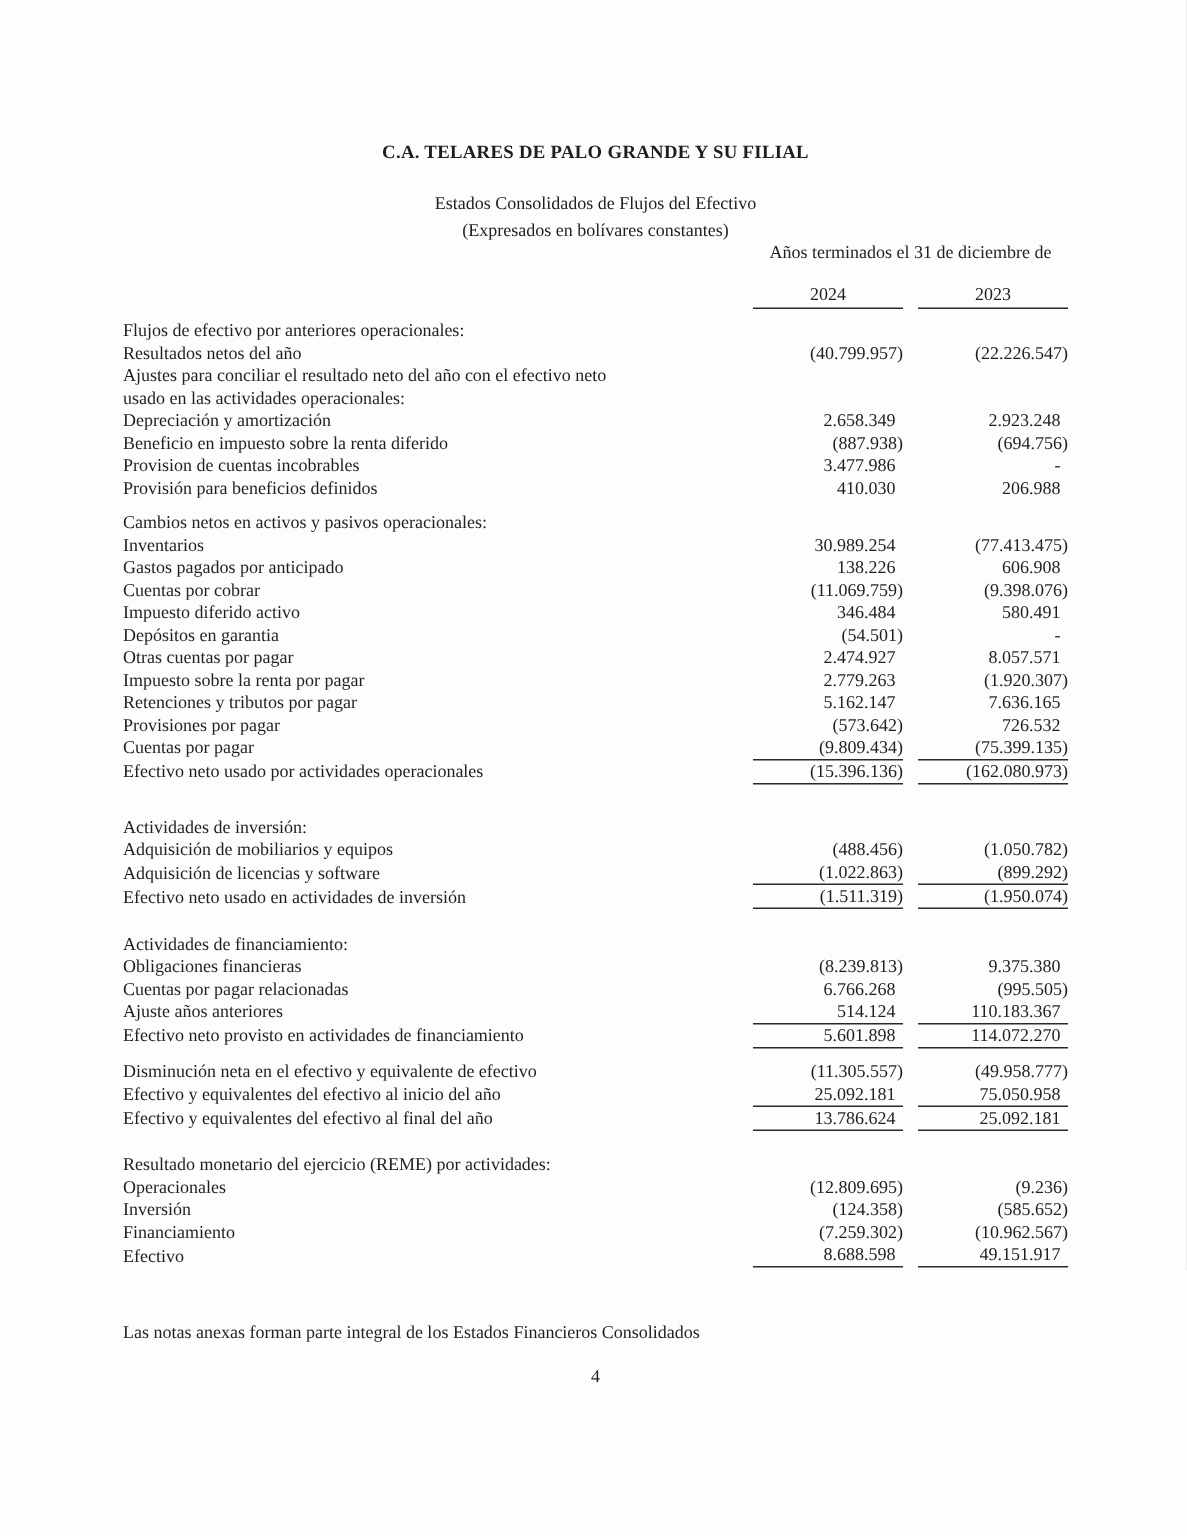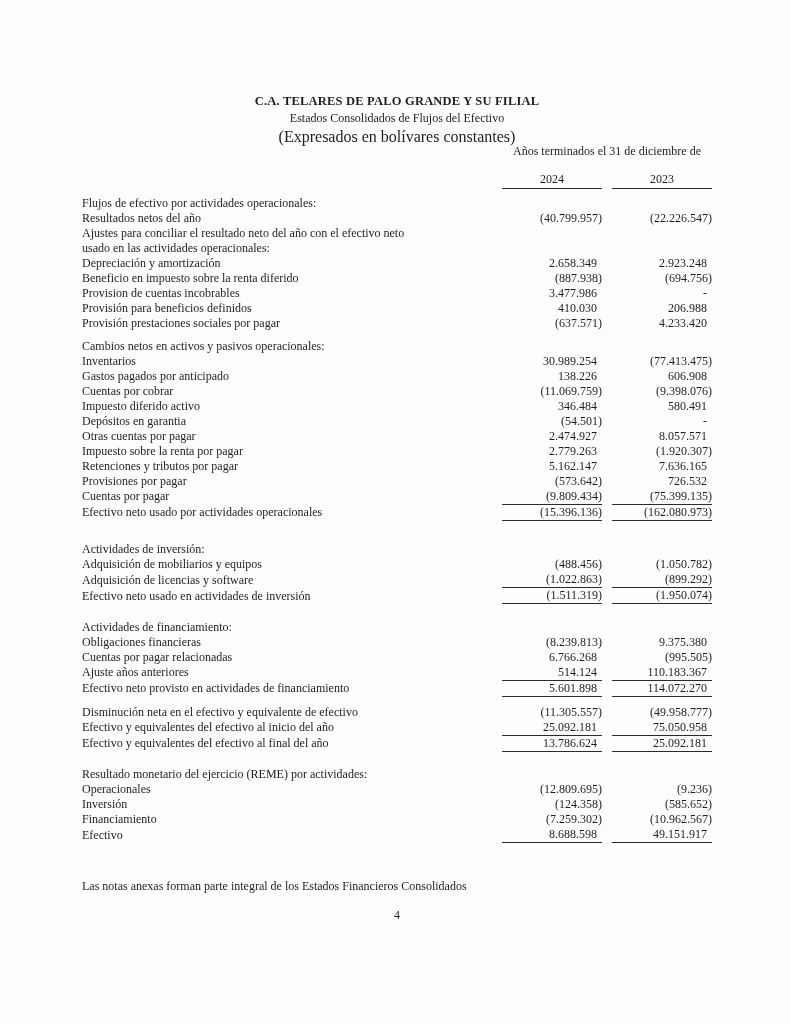--- a/index.html
+++ b/index.html
@@ -23,25 +23,25 @@
     text-align: center;
     font-weight: bold;
     font-size: 12.5px;
     letter-spacing: 0.2px;
     line-height: 15px;
   }
   .title {
     text-align: center;
     font-size: 12px;
     line-height: 15px;
-    margin-top: 2px;
+    margin-top: 19px;
   }
   .subtitle {
     text-align: center;
-    font-size: 16px;
+    font-size: 12px;
     line-height: 15px;
     margin-top: 3px;
   }
   .period {
     margin-left: 420px;
     width: 210px;
     text-align: center;
     font-size: 12px;
     line-height: 15px;
     white-space: nowrap;
@@ -117,21 +117,21 @@
     <thead>
       <tr>
         <th class="lbl"></th>
         <th class="year">2024</th>
         <th class="sp"></th>
         <th class="year">2023</th>
       </tr>
     </thead>
     <tbody>
         <tr class="first-row">
-          <td class="lbl ind-0">Flujos de efectivo por actividades operacionales:</td>
+          <td class="lbl ind-0">Flujos de efectivo por anteriores operacionales:</td>
           <td class="val"></td>
           <td class="sp"></td>
           <td class="val"></td>
         </tr>
         <tr>
           <td class="lbl ind-1">Resultados netos del año</td>
           <td class="val">(40.799.957)</td>
           <td class="sp"></td>
           <td class="val">(22.226.547)</td>
         </tr>
@@ -163,26 +163,20 @@
           <td class="lbl ind-2">Provision de cuentas incobrables</td>
           <td class="val pos">3.477.986</td>
           <td class="sp"></td>
           <td class="val pos">-</td>
         </tr>
         <tr>
           <td class="lbl ind-2">Provisión para beneficios definidos</td>
           <td class="val pos">410.030</td>
           <td class="sp"></td>
           <td class="val pos">206.988</td>
-        </tr>
-        <tr>
-          <td class="lbl ind-2">Provisión prestaciones sociales por pagar</td>
-          <td class="val">(637.571)</td>
-          <td class="sp"></td>
-          <td class="val pos">4.233.420</td>
         </tr>
         <tr class="gap-sm">
           <td class="lbl ind-1">Cambios netos en activos y pasivos operacionales:</td>
           <td class="val"></td>
           <td class="sp"></td>
           <td class="val"></td>
         </tr>
         <tr>
           <td class="lbl ind-2">Inventarios</td>
           <td class="val pos">30.989.254</td>

